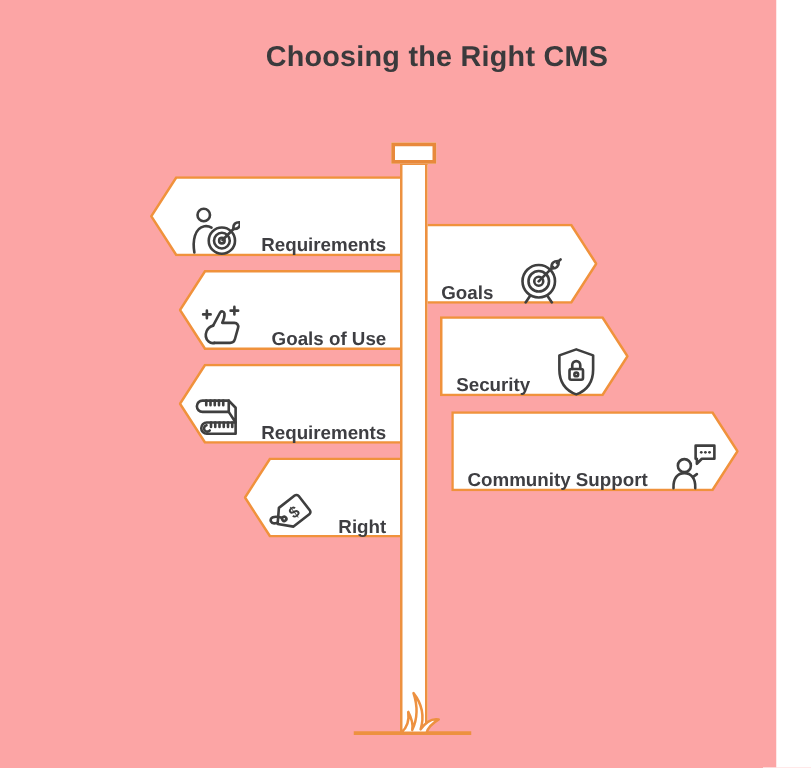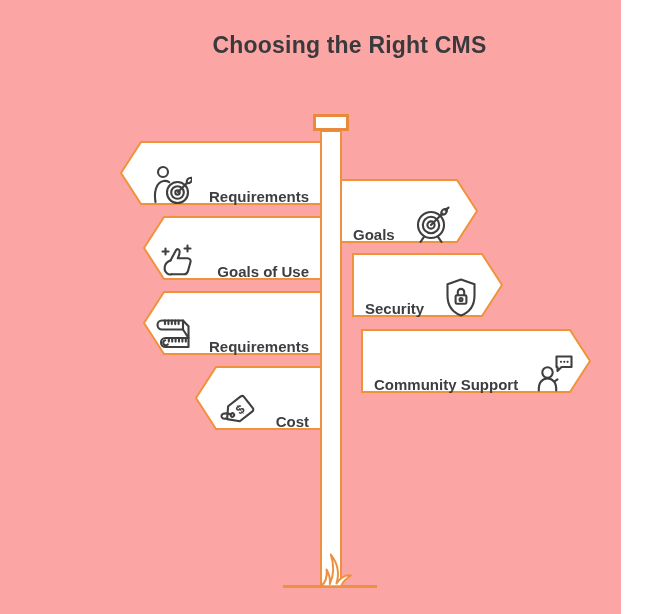--- a/index.html
+++ b/index.html
@@ -164,18 +164,18 @@
       <span class="icon">
         <svg viewBox="0 0 40 40">
           <g transform="rotate(-38 19 20)">
             <path class="ln" d="M13.5 11 H29.5 a2.3 2.3 0 0 1 2.3 2.3 v14.4 a2.3 2.3 0 0 1 -2.3 2.3 H13.5 L4.8 20.5 Z"></path>
             <circle class="ln" cx="11.5" cy="20.5" r="1.7"></circle>
             <path class="ln" d="M10.5 18.8 C6.8 13.2 2.6 12.6 1.8 15.6 C1.4 17.4 3 18.9 5.2 19.6"></path>
             <text class="dollar" x="21" y="25.5">$</text>
           </g>
         </svg>
       </span>
-      <span class="sign-label">Cost</span>
+      <span class="sign-label">Right</span>
     </div>
   </div>
 
 
 </div>
 
 </body></html>

